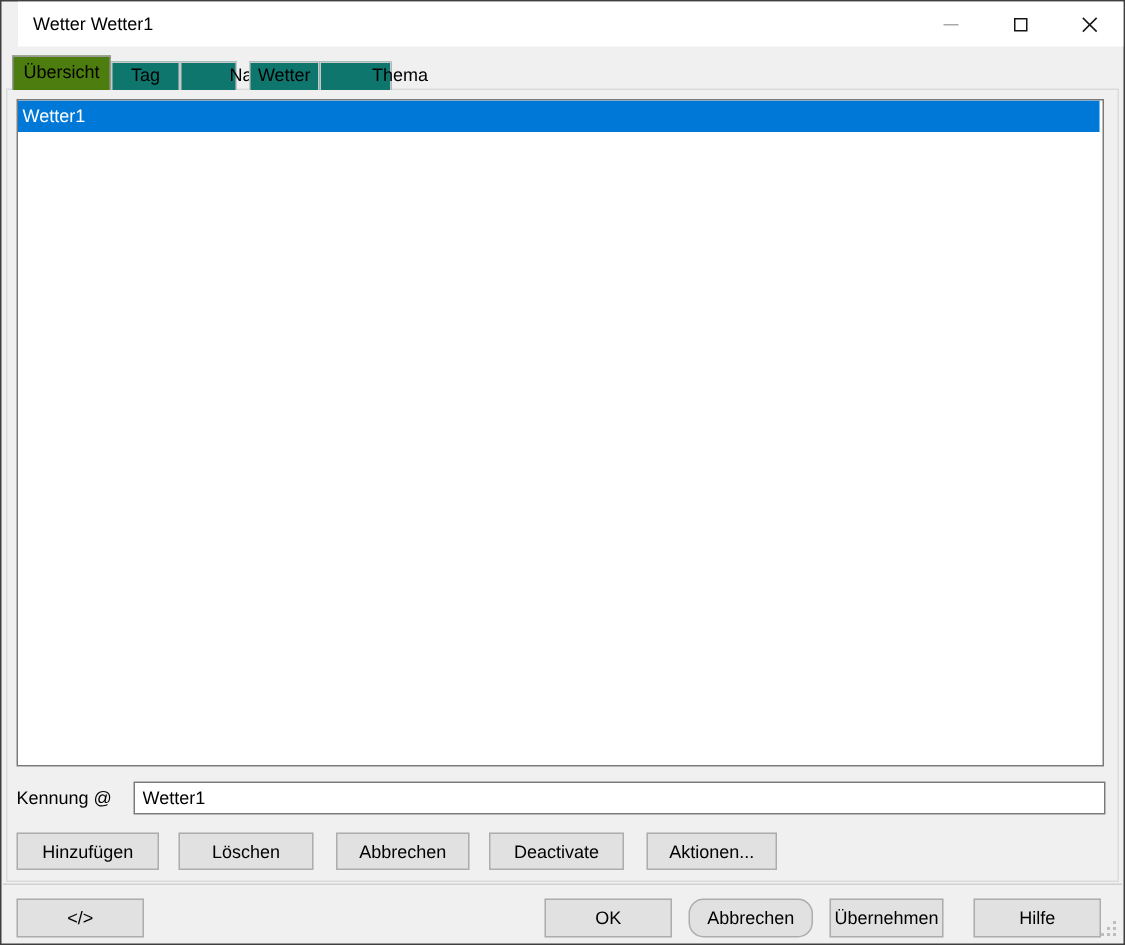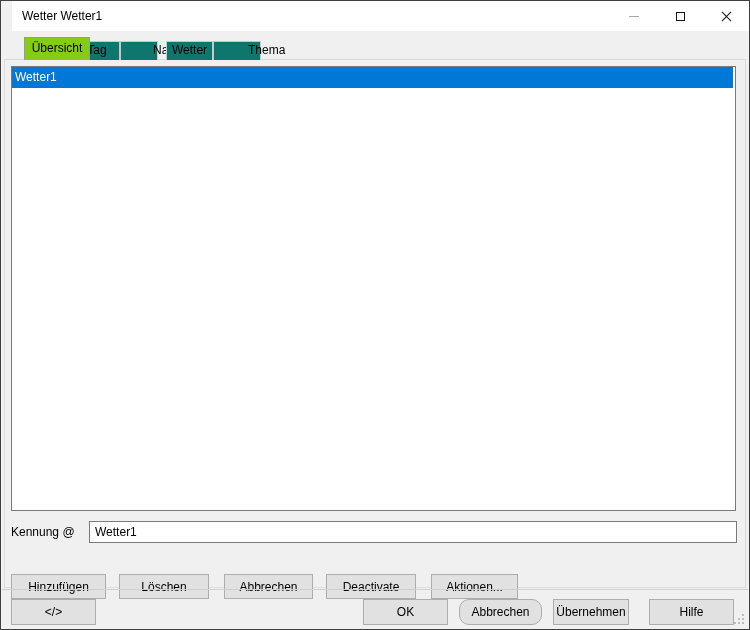--- a/index.html
+++ b/index.html
@@ -21,37 +21,37 @@
   .glyph-close::before,.glyph-close::after{
     content:"";position:absolute;left:-1px;top:5px;width:13px;height:1px;background:#151515;}
   .glyph-close::before{transform:rotate(45deg);}
   .glyph-close::after{transform:rotate(-45deg);}
   
   .tab-pane{position:absolute;left:3px;right:3px;top:58px;bottom:41px;
     border:1px solid #dcdcdc;border-top:1px solid #d9d9d9;background:#f0f0f0;}
   .tab{position:absolute;text-align:center;cursor:default;}
   .tab.inactive{top:40px;height:19px;line-height:17px;background:#0f766e;
     border:1px solid #c8c8c8;border-bottom:none;z-index:1;}
-  .tab.active{top:36px;height:23px;line-height:21px;background:#84cc16;
-    border:1px solid #9a9a9a;border-bottom:none;z-index:3;margin-left:16px;}
+  .tab.active{top:36px;height:23px;line-height:21px;background:#4d7c0f;
+    border:1px solid #9a9a9a;border-bottom:none;z-index:3;}
   
   .listbox{position:absolute;left:10px;top:65px;width:725px;height:445px;
     background:#ffffff;border:1px solid #7a7a7a;z-index:2;overflow:hidden;}
   .list-item.selected{height:21px;line-height:21px;margin:0 2px 0 0;
     background:#0078d7;color:#ffffff;padding-left:3px;}
   
   .kennung-label{position:absolute;left:10px;top:520px;height:22px;line-height:22px;}
   .kennung-input{position:absolute;left:88px;top:520px;width:648px;height:22px;
     border:1px solid #7a7a7a;background:#ffffff;padding:0 0 0 5px;
     font-family:"Liberation Sans", sans-serif;font-size:12px;color:#000;outline:none;}
   
   .btn{position:absolute;height:25px;background:#e1e1e1;border:1px solid #adadad;
     font-family:"Liberation Sans", sans-serif;font-size:12px;color:#000;
     display:flex;align-items:center;justify-content:center;padding:0;cursor:default;}
-  .row-actions .btn{top:573px;}
+  .row-actions .btn{top:554px;}
   .b-add{left:10px;width:95px;}
   .b-del{left:118px;width:90px;}
   .b-act{left:223px;width:89px;}
   .b-deact{left:325px;width:90px;}
   .b-aktionen{left:430px;width:87px;}
   .divider{position:absolute;left:1px;right:1px;top:588px;height:1px;background:#d0d0d0;}
   .footer .btn{top:598px;height:26px;}
   .b-code{left:10px;width:85px;}
   .b-ok{left:362px;width:85px;}
   .b-cancel{left:458px;width:83px;border-radius:10px;}

